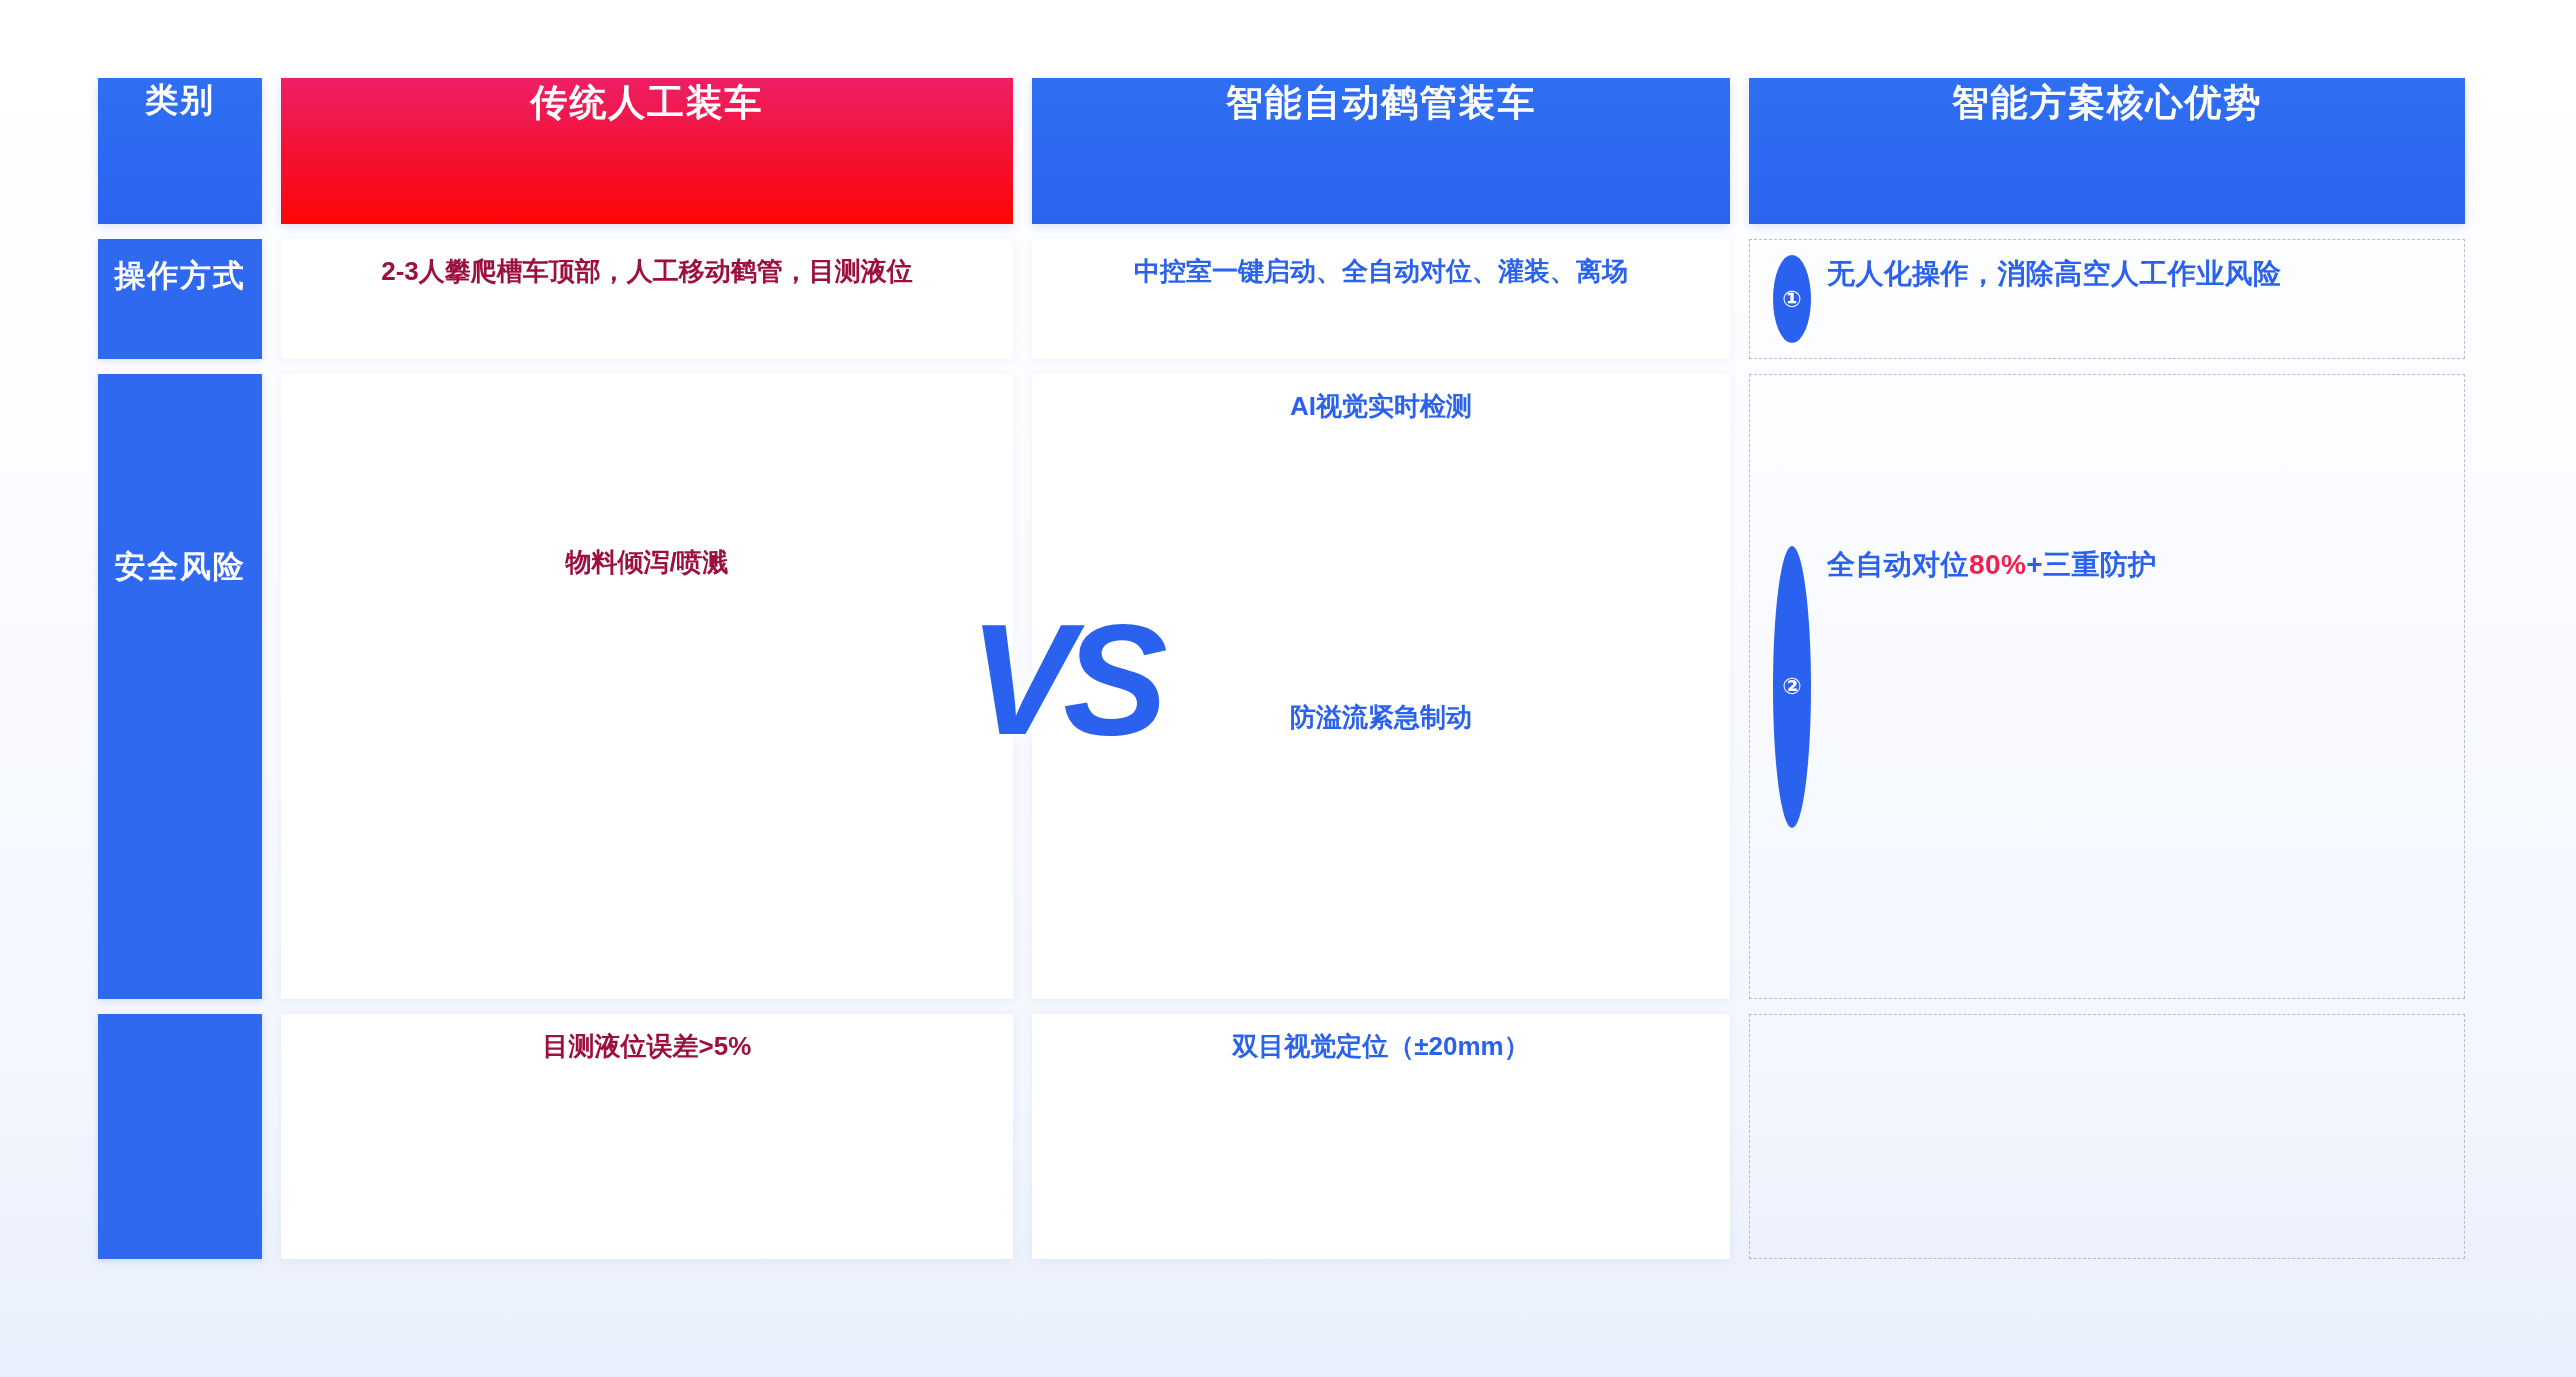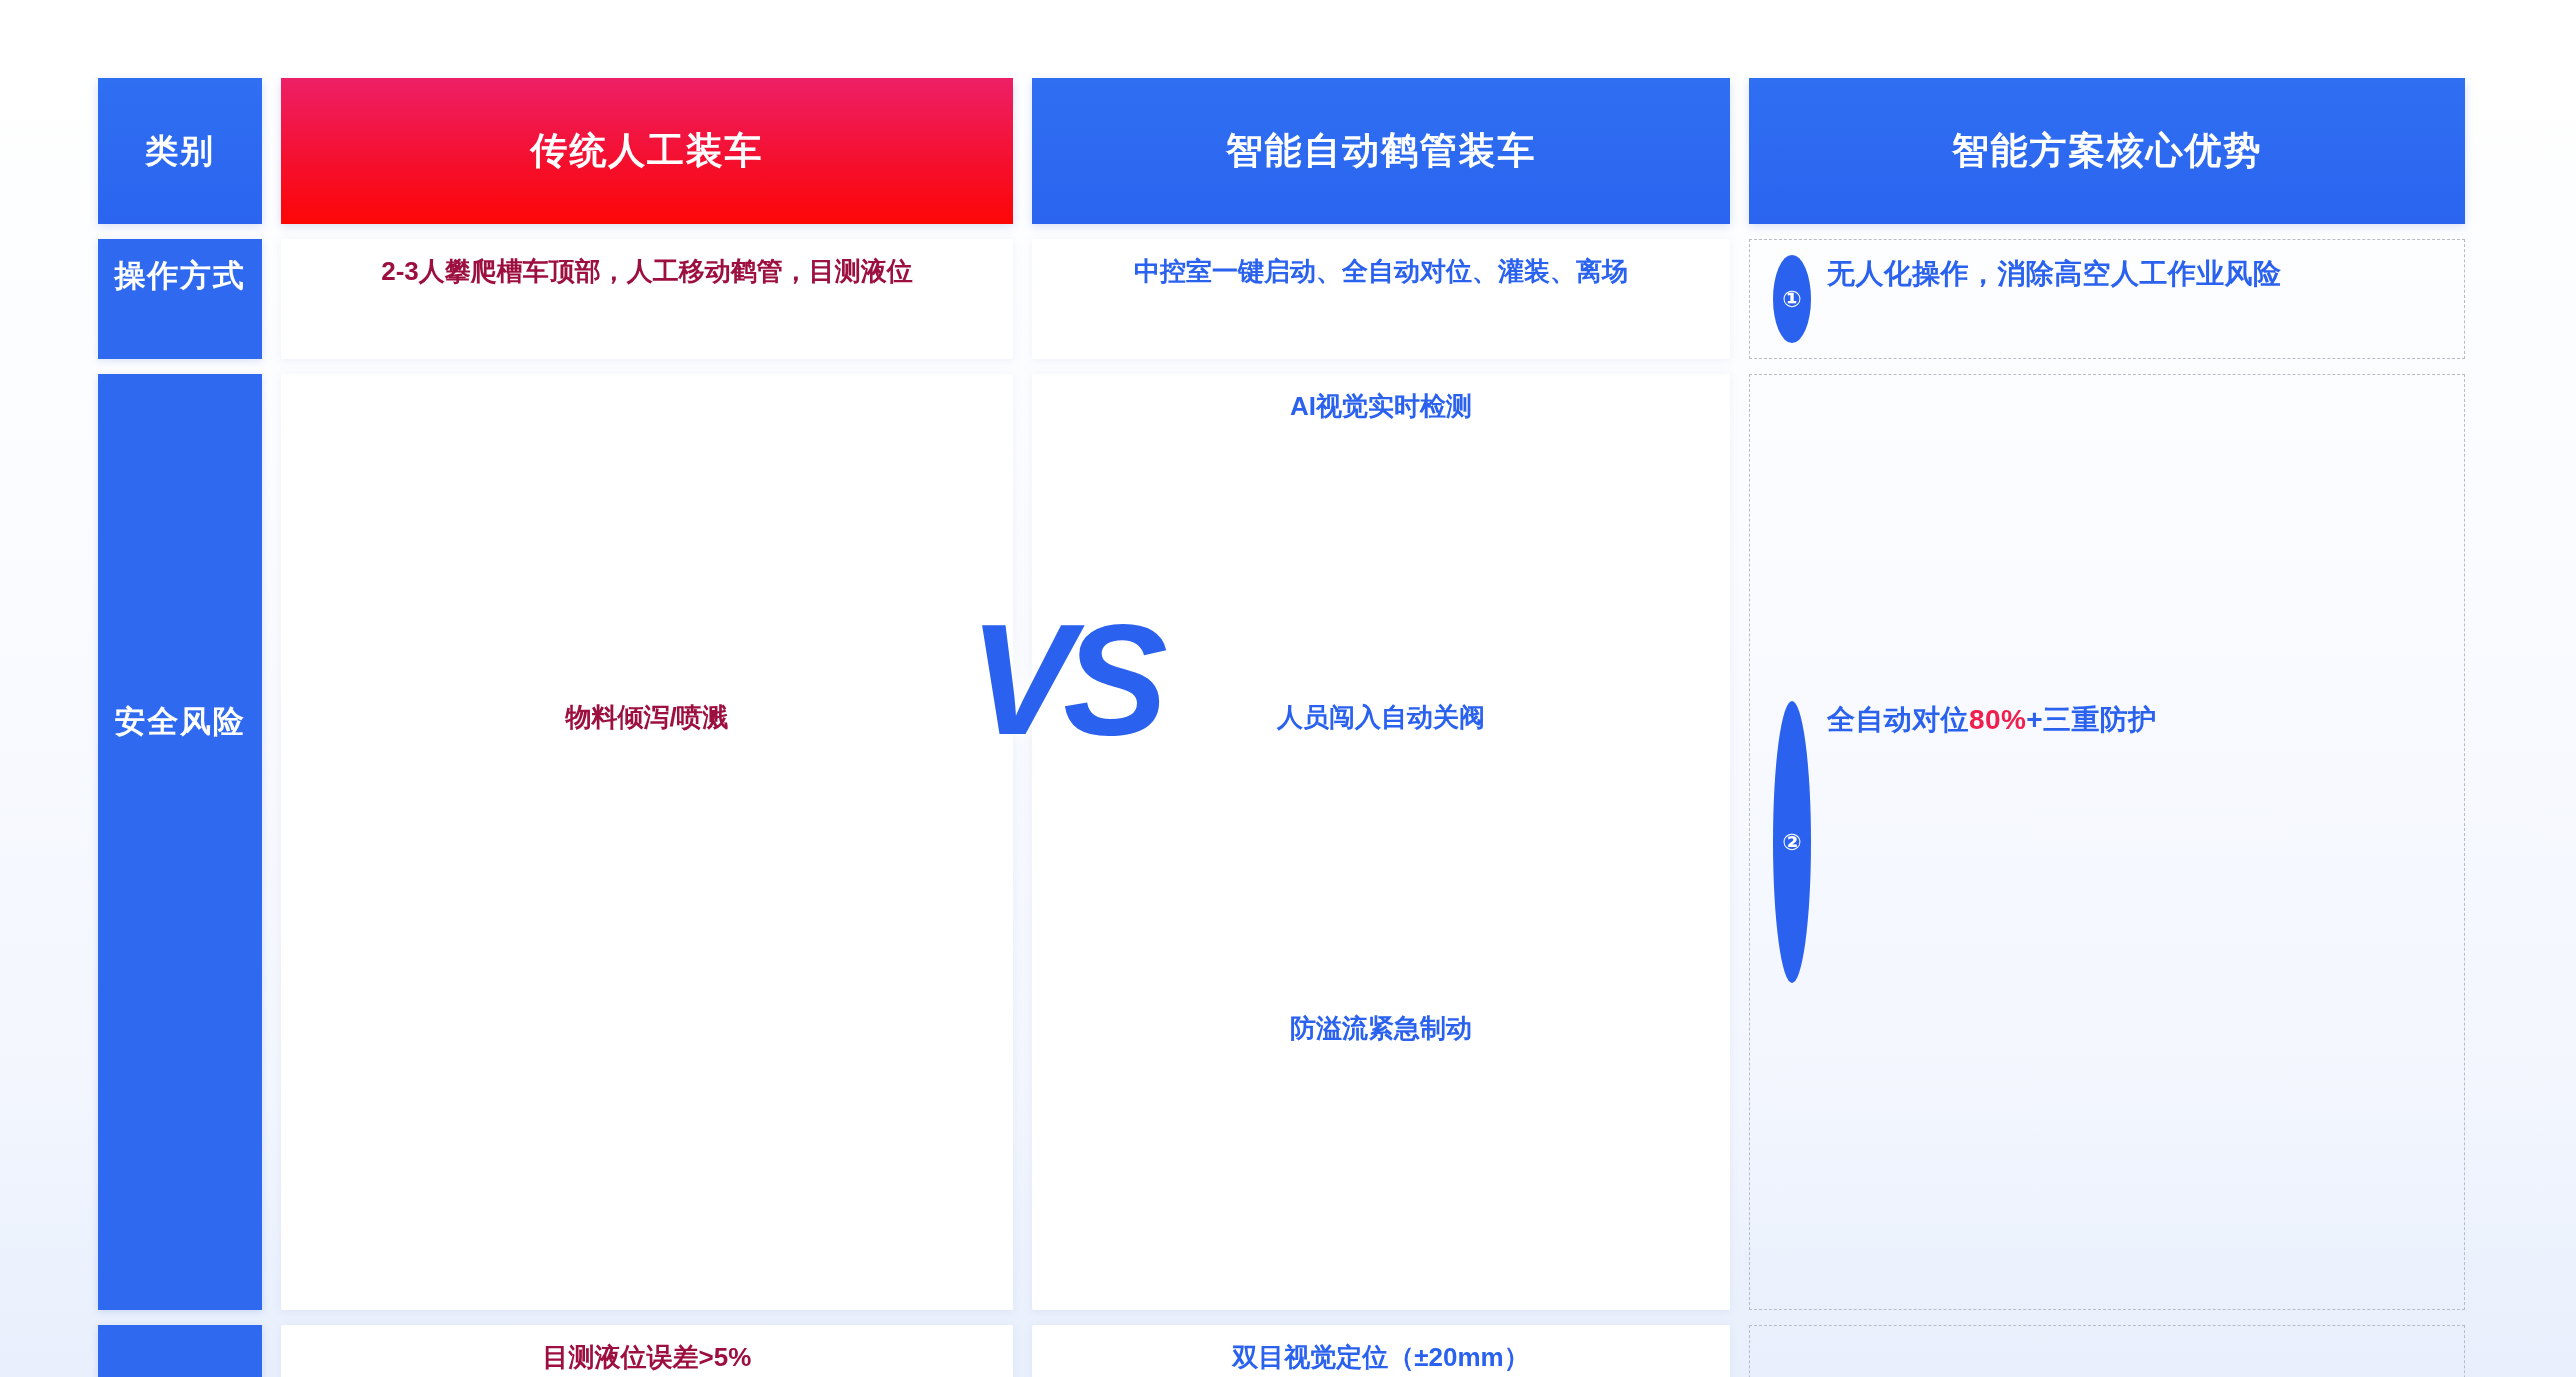--- a/index.html
+++ b/index.html
@@ -29,21 +29,21 @@
     width:2379px;
     display:grid;
     grid-template-columns:164px 732px 698px 716px;
     column-gap:19px;
     row-gap:15px;
   }
 
   
   .hdr{
     height:146px;
-    display:flex; align-items:center; justify-content:center;
+    display:flex; align-items:flex-start; justify-content:center;
     color:#ffffff;
     font-size:37px; font-weight:bold;
     letter-spacing:1.8px;
     box-shadow:0 2.7px 9px rgba(40,90,200,.18);
   }
   .hdr-blue{ background:linear-gradient(180deg,#2f6ff2 0%,#2a64ef 100%); }
   .hdr-cat{ font-size:33px; }
   .hdr-red{
     background:linear-gradient(180deg,#ed1f66 0%,#f50f2d 58%,#fd0606 100%);
   }
@@ -153,21 +153,20 @@
           <div class="line">中控室一键启动、全自动对位、灌装、离场</div>
         </div><div class="adv r1">
           <span class="badge">①</span>
           <span class="adv-text"><span>无人化操作，消除高空人工作业风险</span><span class="hl"></span><span></span></span>
         </div><div class="cat r2">
           <span>安全风险</span>
         </div><div class="card card-trad r2">
           <div class="line">物料倾泻/喷溅</div>
         </div><div class="card card-smart r2">
           <div class="line">AI视觉实时检测</div>
-          <div class="line">人员闯入自动关阀</div>
           <div class="line">防溢流紧急制动</div>
         </div><div class="adv r2">
           <span class="badge">②</span>
           <span class="adv-text"><span>全自动对位</span><span class="hl">80%</span><span>+三重防护</span></span>
         </div><div class="cat r3"></div><div class="card card-trad r3">
           <div class="line">目测液位误差&gt;5%</div>
         </div><div class="card card-smart r3">
           <div class="line">双目视觉定位（±20mm）</div>
         </div><div class="adv r3"></div></div>
 

